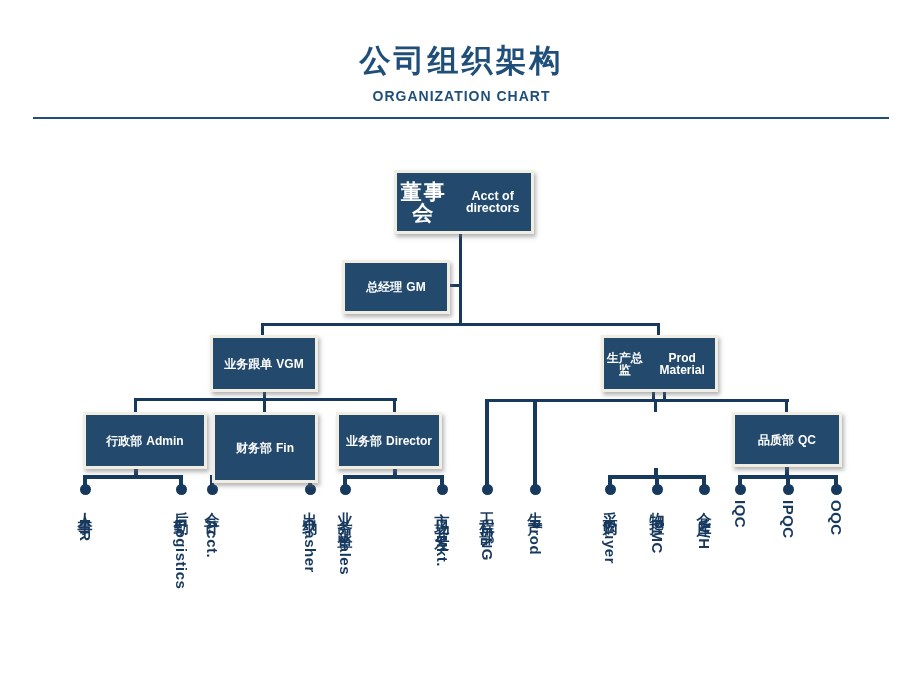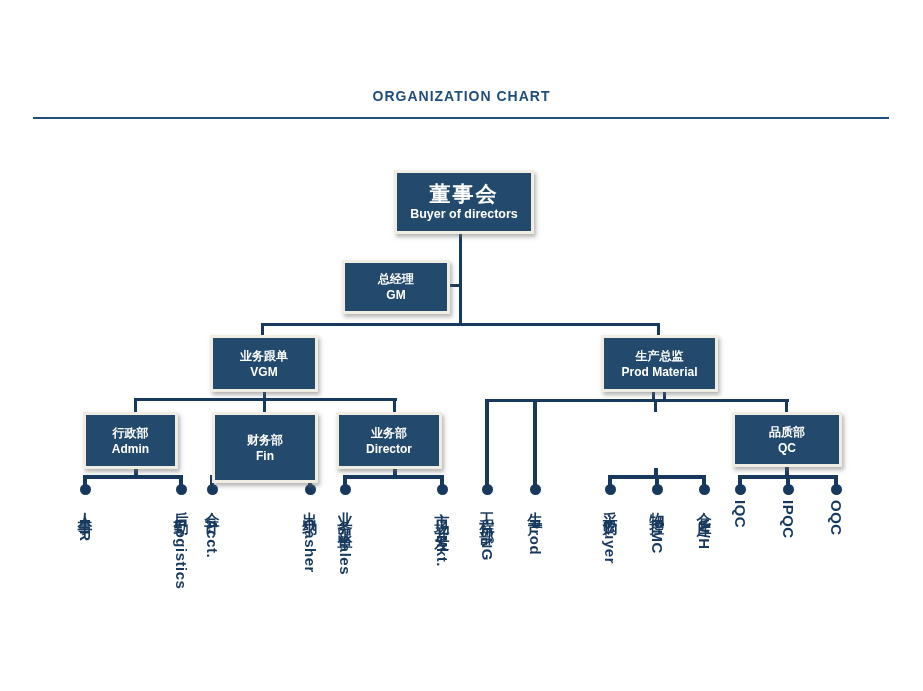--- a/index.html
+++ b/index.html
@@ -15,21 +15,21 @@
   
   .title{position:absolute;top:40px;left:0;width:100%;text-align:center;
          font-size:31px;font-weight:bold;letter-spacing:3px;color:var(--title_blue);}
   .subtitle{position:absolute;top:88px;left:0;width:100%;text-align:center;
          font-size:14px;font-weight:bold;letter-spacing:1px;color:var(--title_blue);}
   .divider{position:absolute;top:117px;left:33px;width:856px;height:2px;background:var(--title_blue);}
 
   
   .node{position:absolute;box-sizing:border-box;background:var(--box_fill);
         border:3px solid var(--box_border);box-shadow:2px 3px 4px rgba(110,110,110,.5);
-        display:flex;flex-direction:column;align-items:center;justify-content:center;
+        display:flex;align-items:center;justify-content:center;
         gap:4px;color:#fff;text-align:center;}
   .node .cn{font-weight:bold;font-size:12px;line-height:1;}
   .node .en{font-weight:bold;font-size:12px;line-height:1;}
   .node.big .cn{font-size:21px;letter-spacing:2px;}
   .node.big .en{font-size:12.5px;}
 
   
   .line{position:absolute;background:var(--navy);}
   .dot{position:absolute;width:11px;height:11px;border-radius:50%;background:var(--navy);}
 
@@ -39,20 +39,21 @@
         font-size:15px;font-weight:bold;color:var(--navy);letter-spacing:1px;}
   .leaf .cjk{letter-spacing:8px;}
   .leaf .cjk:not(:empty)+.latin{margin-top:3px;}
   .leaf .latin{letter-spacing:0.5px;}
 </style>
 </head>
 <body>
 
 <div id="slide">
 
+  <div class="title">公司组织架构</div>
   <div class="subtitle">ORGANIZATION CHART</div>
   <div class="divider"></div>
 
   <div class="line" style="left:459px;top:234px;width:3px;height:92px"></div>
   <div class="line" style="left:450px;top:284px;width:12px;height:3px"></div>
   <div class="line" style="left:261px;top:323px;width:399px;height:3px"></div>
   <div class="line" style="left:261px;top:323px;width:3px;height:12px"></div>
   <div class="line" style="left:657px;top:323px;width:3px;height:14px"></div>
 
   <div class="line" style="left:263px;top:392px;width:3px;height:20px"></div>
@@ -105,39 +106,39 @@
   <div class="dot" style="left:530px;top:484px"></div>
   <div class="dot" style="left:605px;top:484px"></div>
   <div class="dot" style="left:652px;top:484px"></div>
   <div class="dot" style="left:699px;top:484px"></div>
   <div class="dot" style="left:735px;top:484px"></div>
   <div class="dot" style="left:783px;top:484px"></div>
   <div class="dot" style="left:831px;top:484px"></div>
 
   <div class="node big" style="left:394px;top:170px;width:140px;height:64px">
     <div class="cn">董事会</div>
-    <div class="en">Buyer of directors</div>
+    <div class="en">Acct of directors</div>
   </div>
 
   <div class="node" style="left:342px;top:260px;width:108px;height:54px">
     <div class="cn">总经理</div>
     <div class="en">GM</div>
   </div>
 
   <div class="node" style="left:210px;top:335px;width:108px;height:57px">
     <div class="cn">业务跟单</div>
     <div class="en">VGM</div>
   </div>
 
   <div class="node" style="left:601px;top:335px;width:117px;height:57px">
     <div class="cn">生产总监</div>
     <div class="en">Prod Material</div>
   </div>
 
-  <div class="node" style="left:83px;top:412px;width:95px;height:57px">
+  <div class="node" style="left:83px;top:412px;width:124px;height:57px">
     <div class="cn">行政部</div>
     <div class="en">Admin</div>
   </div>
 
   <div class="node" style="left:212px;top:412px;width:106px;height:71px">
     <div class="cn">财务部</div>
     <div class="en">Fin</div>
   </div>
 
   <div class="node" style="left:336px;top:412px;width:106px;height:57px">

